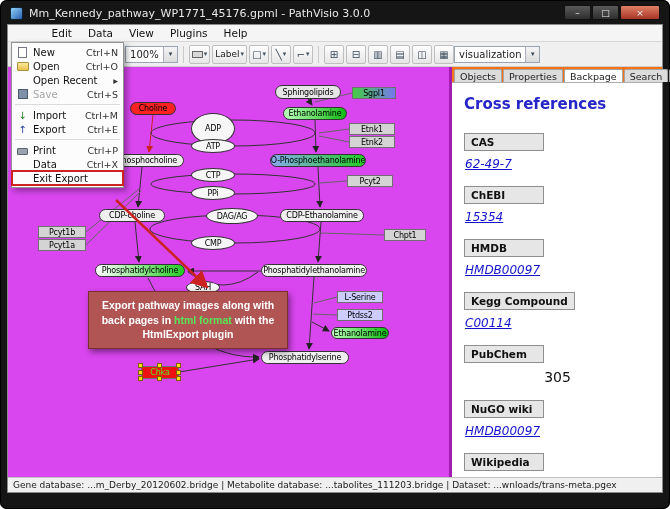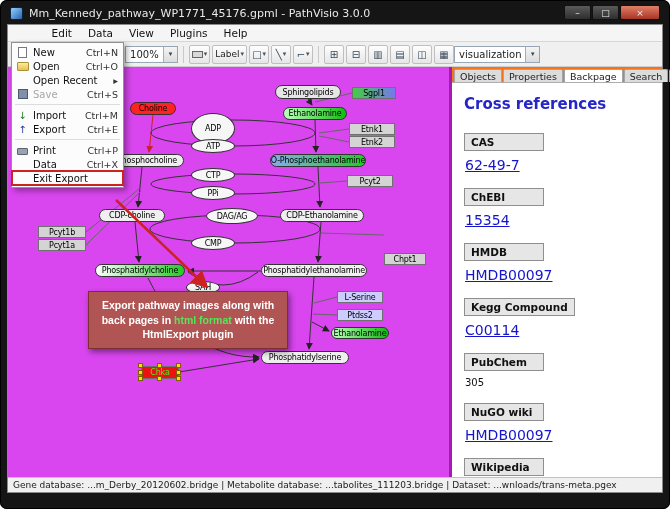--- a/index.html
+++ b/index.html
@@ -61,22 +61,22 @@
 
   
   .rpanel { width:210px; background:#f2f2f2; display:flex; flex-direction:column; }
   .tabbar { height:16px; display:flex; gap:1px; padding:2px 2px 0 2px; background:#f97316; border-bottom:1px solid #aeaeae; font-size:9.5px; }
   .tab { padding:1px 5px; background:#dcdcdc; border:1px solid #a5a5a5; border-bottom:none; border-radius:2px 2px 0 0; color:#222; }
   .tab.active { background:#fff;text-align:center; }
   .panel-body { flex:1; background:#fff; padding:12px 12px 0 12px; overflow:hidden; }
   .bp-title { color:#2525c8; font-weight:bold; font-size:15px; margin-bottom:18px; }
   .bp-section { margin-bottom:13px; }
   .bp-header { display:inline-block; min-width:80px; background:#e6e6e6; border:1px solid #8f8f8f; padding:2px 6px; font-weight:bold; font-size:10.5px; color:#111; }
-  .bp-link { display:block; margin:6px 0 0 1px; color:#1414cc; text-decoration:underline; font-size:14px; }
-  .bp-value { display:block; margin:6px 0 0 1px; color:#111; font-size:10px; }
+  .bp-link { display:block; margin:6px 0 0 1px; color:#1414cc; text-decoration:underline; font-size:12px;font-style:italic; }
+  .bp-value { display:block; margin:6px 0 0 1px; color:#111; font-size:14px;text-align:center; }
   .bp-footer { font-weight:bold; font-size:11px; color:#000; margin-top:4px; }
 
   .statusbar { height:15px; border-top:1px solid #c2c2c2; background:#f0f0f0; display:flex; align-items:center; padding:0 5px; font-size:9px; color:#1a1a1a; white-space:nowrap; overflow:hidden; }
 
   
   .filemenu { position:absolute; left:3px; top:17px; width:113px; background:#fcfcfc; border:1px solid #919191; box-shadow:3px 3px 6px rgba(0,0,0,.35); z-index:50; padding:2px 0; font-size:10px; }
   .mi { display:flex; align-items:center; height:14px; padding:0 5px 0 4px; color:#111; }
   .mi.disabled { color:#a6a6a6; }
   .mi.danger { outline:2px solid #cc2222; outline-offset:-1px; }
   .mi-icon { width:13px; height:12px; margin-right:4px; display:flex; align-items:center; justify-content:center; font-size:10px; }
@@ -232,21 +232,21 @@
             <div class="node node-ellipse" style="left: 183px; top: 72px; width: 44px; height: 14px; background: rgb(246, 246, 246);">ATP</div>
             <div class="node node-pill" style="left: 102px; top: 87px; width: 74px; height: 13px; background: rgb(239, 239, 239);">Phosphocholine</div>
             <div class="node node-pill" style="left: 262px; top: 87px; width: 96px; height: 13px; background: linear-gradient(90deg, rgb(136, 170, 238), rgb(34, 204, 34));">O-Phosphoethanolamine</div>
             <div class="node node-ellipse" style="left: 183px; top: 101px; width: 44px; height: 14px; background: rgb(246, 246, 246);">CTP</div>
             <div class="node node-ellipse" style="left: 183px; top: 119px; width: 44px; height: 14px; background: rgb(246, 246, 246);">PPi</div>
             <div class="node node-gene" style="left: 339px; top: 108px; width: 46px; height: 12px; background: rgb(212, 212, 212);">Pcyt2</div>
             <div class="node node-pill" style="left: 91px; top: 142px; width: 66px; height: 13px; background: rgb(239, 239, 239);">CDP-choline</div>
             <div class="node node-ellipse" style="left: 198px; top: 141px; width: 52px; height: 16px; background: rgb(246, 246, 246);">DAG/AG</div>
             <div class="node node-pill" style="left: 272px; top: 142px; width: 84px; height: 13px; background: rgb(239, 239, 239);">CDP-Ethanolamine</div>
             <div class="node node-ellipse" style="left: 183px; top: 169px; width: 44px; height: 14px; background: rgb(246, 246, 246);">CMP</div>
-            <div class="node node-gene" style="left: 376px; top: 162px; width: 42px; height: 12px; background: rgb(212, 212, 212); margin-top: 24px;">Chpt1</div>
+            <div class="node node-gene" style="left: 376px; top: 162px; width: 42px; height: 12px; background: rgb(212, 212, 212);">Chpt1</div>
             <div class="node node-gene" style="left: 30px; top: 159px; width: 48px; height: 12px; background: rgb(212, 212, 212);">Pcyt1b</div>
             <div class="node node-gene" style="left: 30px; top: 172px; width: 48px; height: 12px; background: rgb(212, 212, 212);">Pcyt1a</div>
             <div class="node node-pill" style="left: 87px; top: 197px; width: 90px; height: 13px; background: linear-gradient(90deg, rgb(255, 255, 255), rgb(34, 204, 34));">Phosphatidylcholine</div>
             <div class="node node-ellipse" style="left: 178px; top: 214px; width: 34px; height: 13px; background: rgb(246, 246, 246);">SAH</div>
             <div class="node node-ellipse" style="left: 212px; top: 214px; width: 34px; height: 13px; background: rgb(246, 246, 246); margin-top: 30px;">SAM</div>
             <div class="node node-pill" style="left: 253px; top: 197px; width: 106px; height: 13px; background: rgb(239, 239, 239);">Phosphatidylethanolamine</div>
             <div class="node node-gene" style="left: 329px; top: 224px; width: 46px; height: 12px; background: rgb(204, 204, 254);">L-Serine</div>
             <div class="node node-gene" style="left: 329px; top: 242px; width: 46px; height: 12px; background: rgb(204, 204, 254);">Ptdss2</div>
             <div class="node node-pill" style="left: 323px; top: 260px; width: 58px; height: 12px; background: linear-gradient(90deg, rgb(187, 255, 187), rgb(17, 187, 17));">Ethanolamine</div>
             <div class="node node-pill" style="left: 253px; top: 284px; width: 88px; height: 13px; background: rgb(239, 239, 239);">Phosphatidylserine</div>

